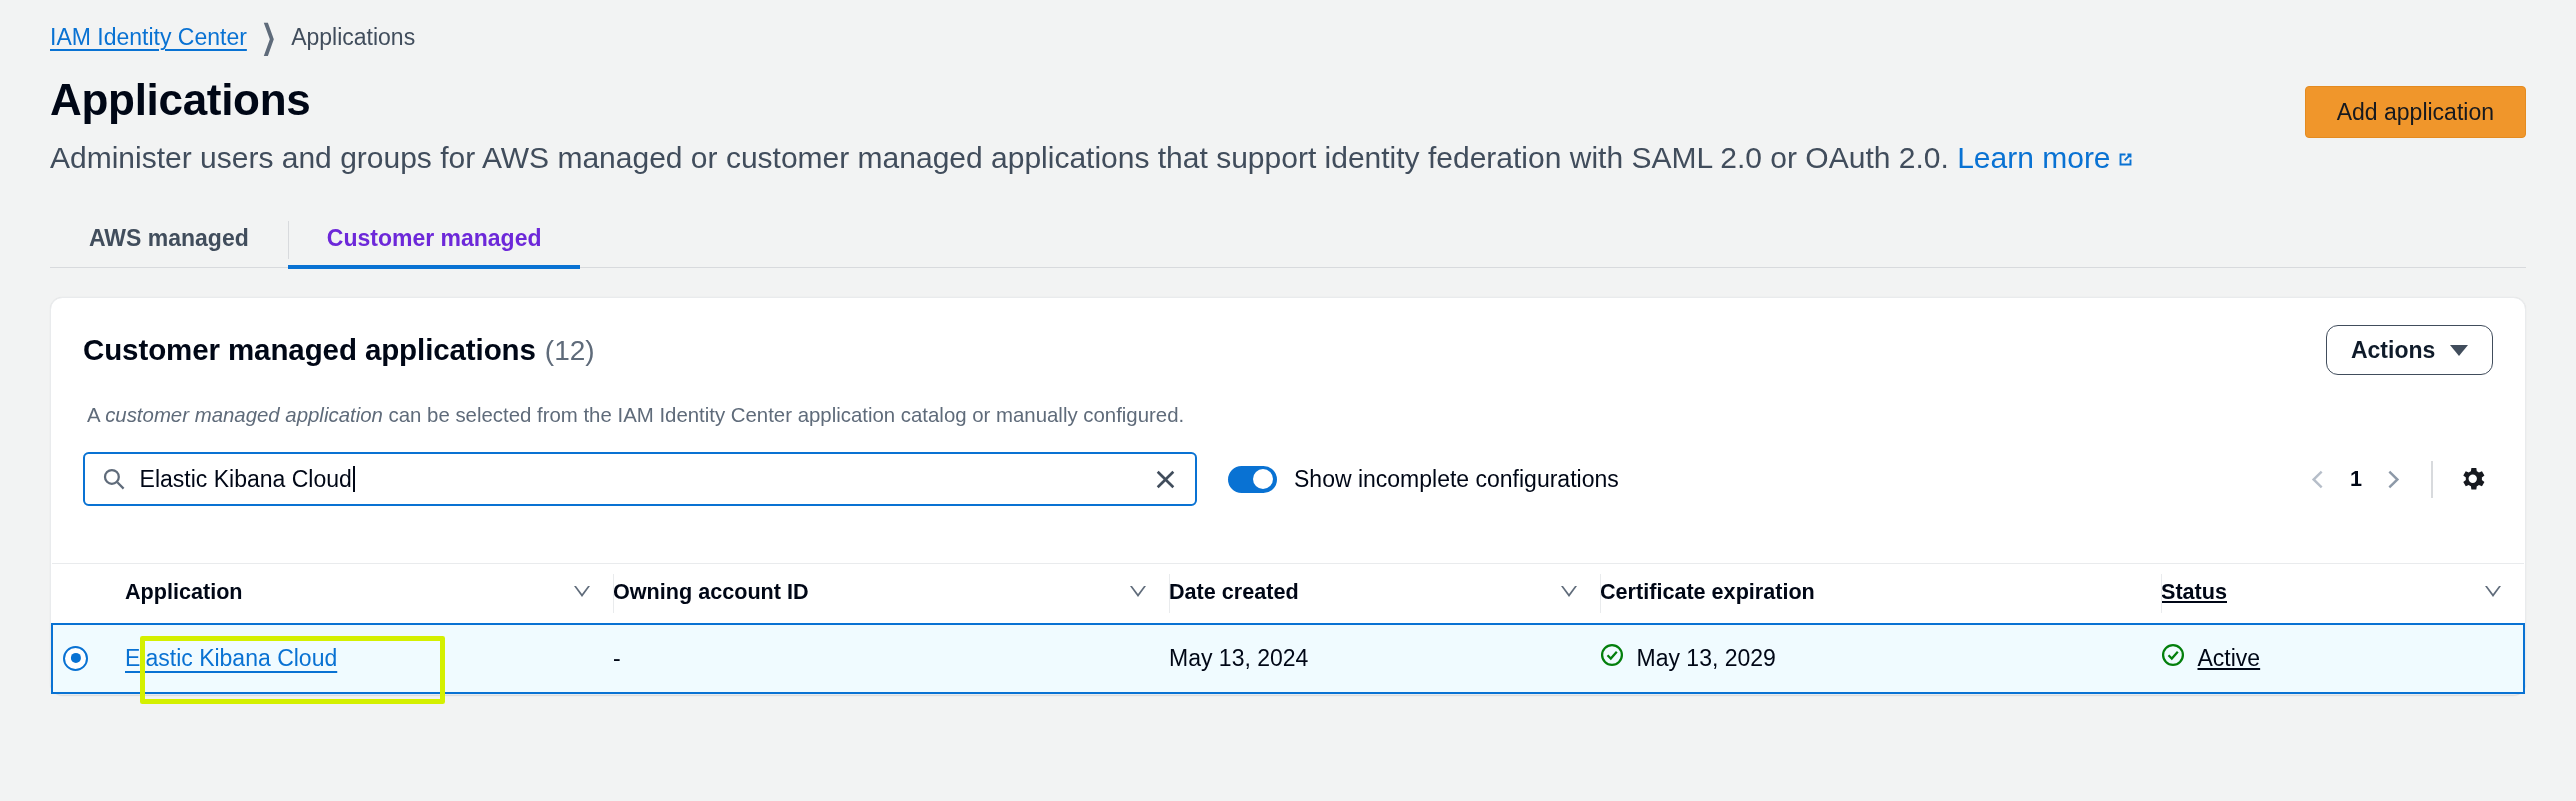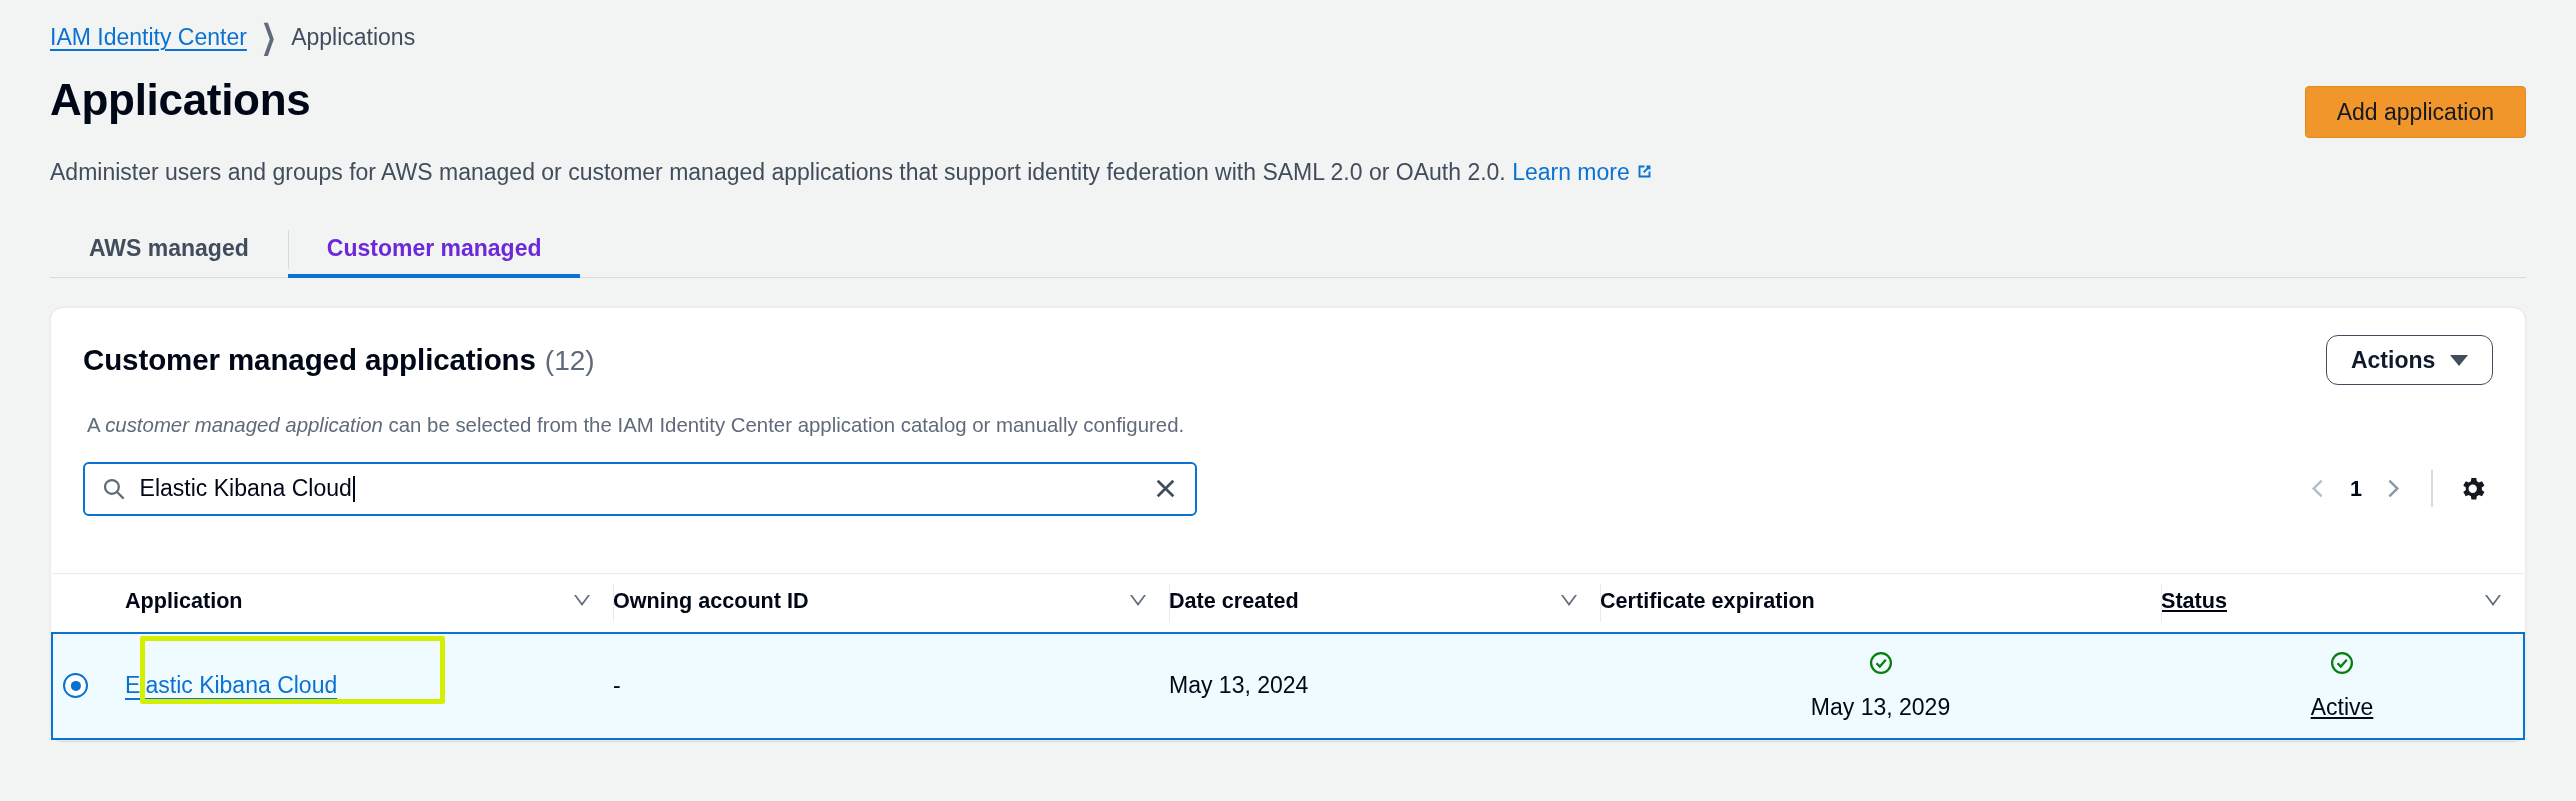--- a/index.html
+++ b/index.html
@@ -59,22 +59,22 @@
   }
   .header-left { padding-top: 1.1px; }
   .page-title {
     font-size: 44px;
     font-weight: 700;
     color: #000716;
     letter-spacing: -0.3px;
     line-height: 1.08;
   }
   .page-desc {
-    margin-top: 33px;
-    font-size: 23px;
+    margin-top: 14px;
+    font-size: 30px;
     color: #414d5c;
     line-height: 1.35;
     white-space: nowrap;
   }
   .learn-more {
     color: #0972d3;
     text-decoration: none;
     cursor: pointer;
   }
   .ext-icon {
@@ -395,21 +395,20 @@
     text-underline-offset: 4.5px;
     text-decoration-thickness: 1.7px;
     cursor: pointer;
     white-space: nowrap;
   }
   .cell-icon-text {
     display: flex;
     align-items: center;
     gap: 12.5px;
     white-space: nowrap;
-    flex-direction: column;
   }
 
   
   .c-radio  { width: 73px; }
   .c-app    { width: 488px;  padding-left: 0 !important; }
   .c-acct   { width: 556px; }
   .c-date   { width: 431px; }
   .c-cert   { width: 561px; }
   .c-status { width: auto; text-decoration: underline; }
   .pl { padding-left: 16px; }
@@ -483,20 +482,26 @@
         </span>
         <span class="search-value"><span>Elastic Kibana Cloud</span><span class="caret-bar"></span></span>
         <span class="clear-btn">
           <svg width="25" height="25" viewBox="0 0 16 16">
               <line x1="3" y1="3" x2="13" y2="13" stroke="#414d5c" stroke-width="1.7"></line>
               <line x1="13" y1="3" x2="3" y2="13" stroke="#414d5c" stroke-width="1.7"></line>
             </svg>
         </span>
       </div>
 
+      <div class="toggle-group">
+        <div class="toggle">
+          <span class="knob"></span>
+        </div>
+        <span class="toggle-label">Show incomplete configurations</span>
+      </div>
 
       <div class="pagination">
         <span class="page-arrow">
           <svg width="23" height="23" viewBox="0 0 16 16">
               <polyline points="10.2,2.6 4.6,8 10.2,13.4" fill="none" stroke="#b6bec9" stroke-width="1.7"></polyline>
             </svg>
         </span>
         <span class="page-num">1</span>
         <span class="page-arrow">
           <svg width="23" height="23" viewBox="0 0 16 16">

